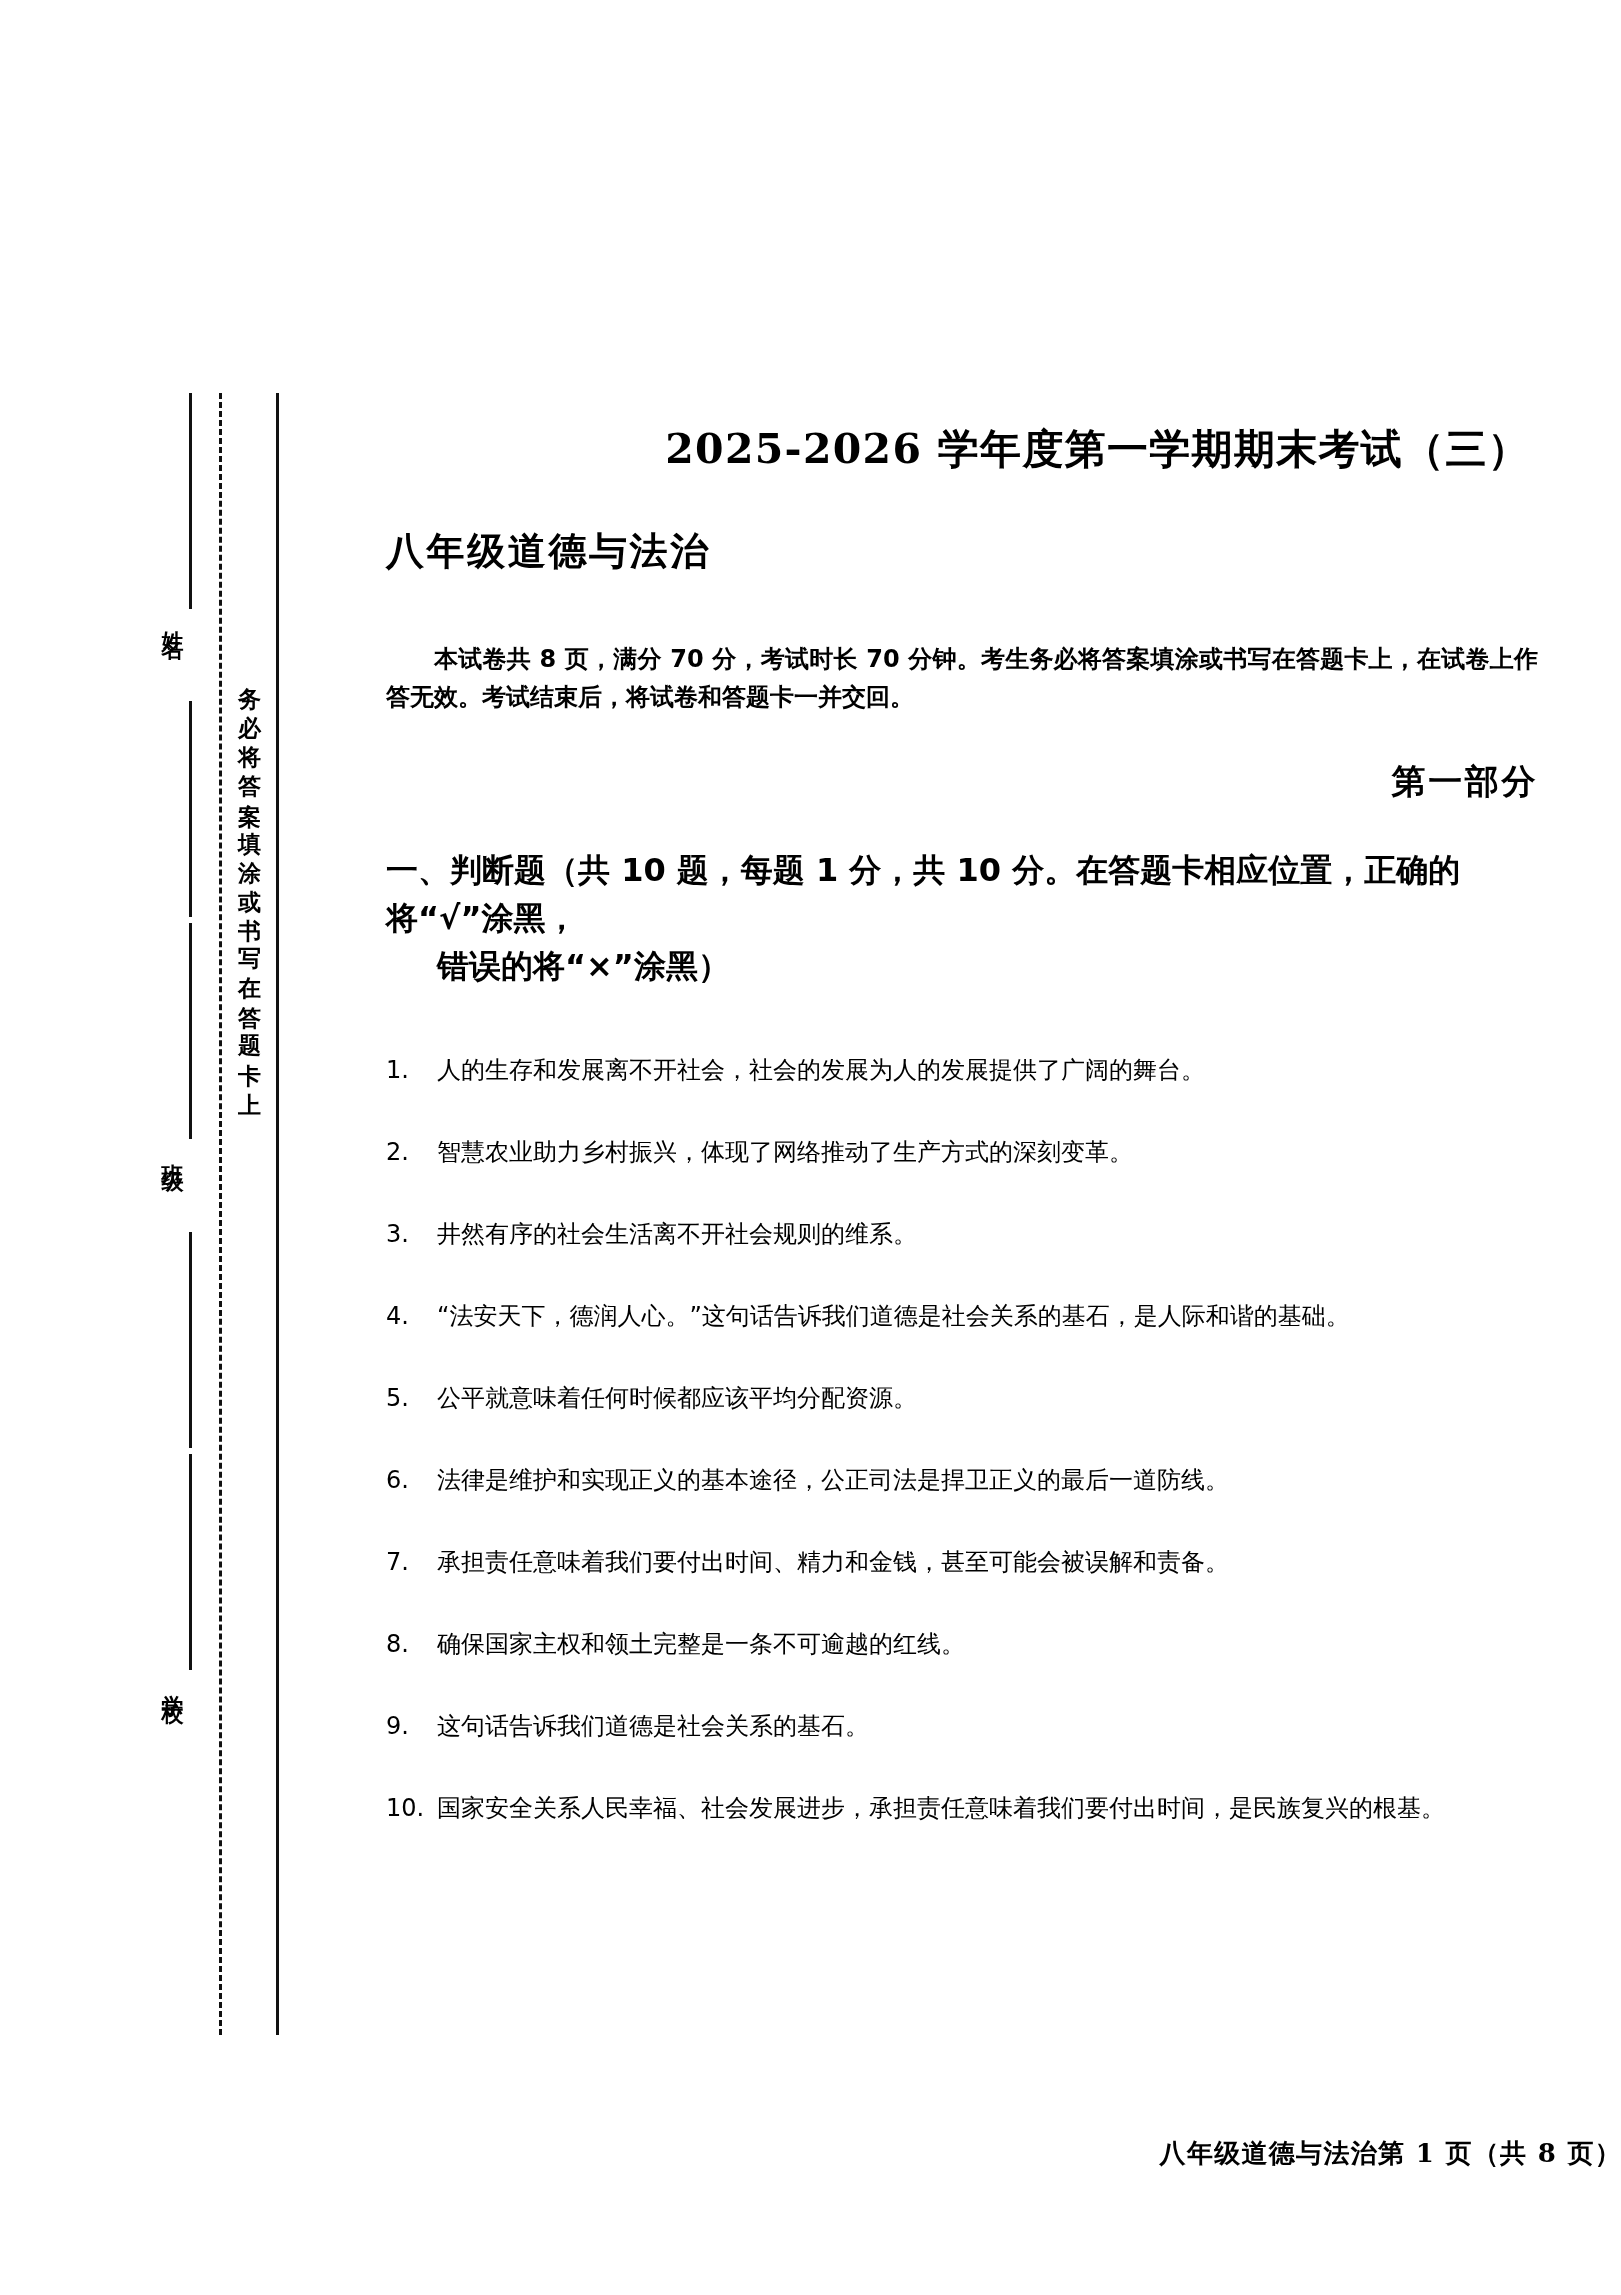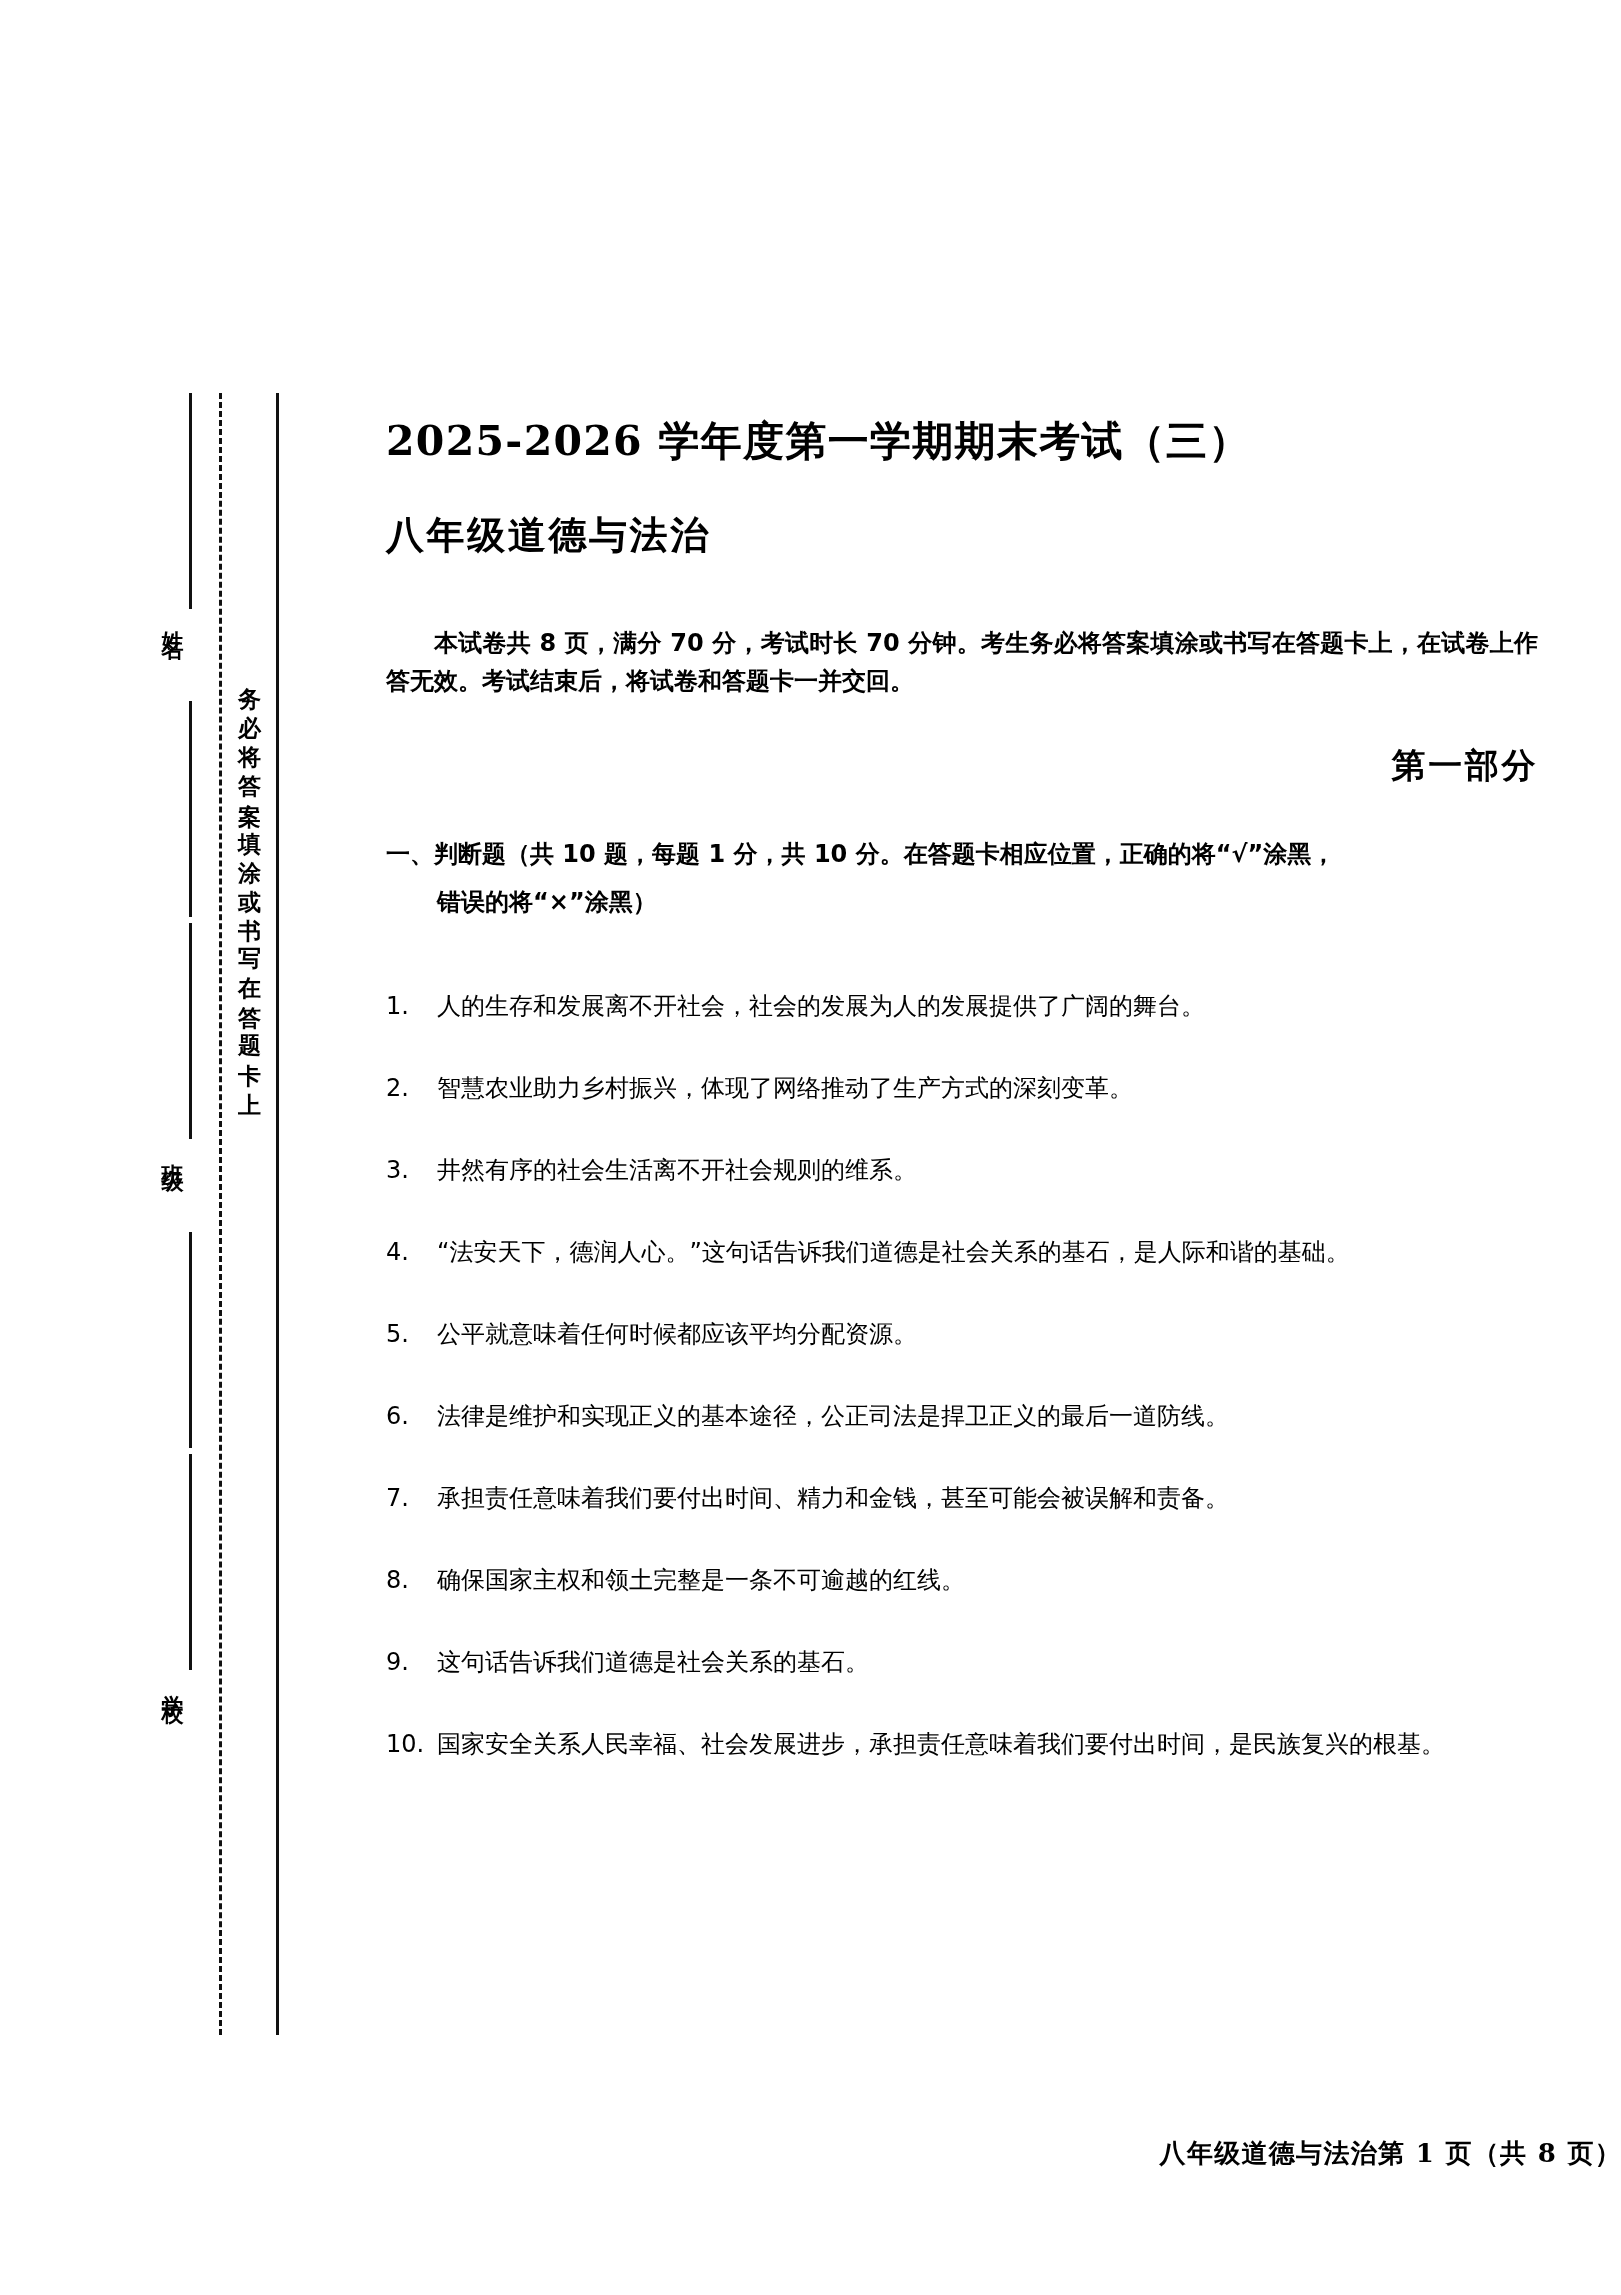--- a/index.html
+++ b/index.html
@@ -87,26 +87,26 @@
 
   
   #content {
     position: absolute;
     left: 386px;
     top: 393px;
     width: 1152px;
   }
 
   #exam-title {
-    text-align: left;
+    text-align: right;
     font-family: "DejaVu Serif", "Liberation Serif", serif;
     font-weight: 700;
     font-size: 41px;
     letter-spacing: 1.3px;
-    margin: 0;
+    margin: 8px;
     padding-top: 21px;
     white-space: nowrap;
   }
 
   #exam-subject {
     text-align: left;
     font-family: "DejaVu Serif", "Liberation Serif", serif;
     font-weight: 700;
     font-size: 38px;
     letter-spacing: 2.6px;
@@ -135,21 +135,21 @@
     margin: 0;
     padding-top: 43px;
   }
 
   #section-directions {
     margin: 0;
     padding-top: 41px;
     padding-left: 0px;
     font-family: "DejaVu Sans", "Liberation Sans", sans-serif;
     font-weight: 700;
-    font-size: 24px;
+    font-size: 32px;
     line-height: 48px;
   }
   #section-directions .cont {
     display: block;
     padding-left: 51px;
   }
 
   #question-list {
     margin: 0;
     padding: 0;

